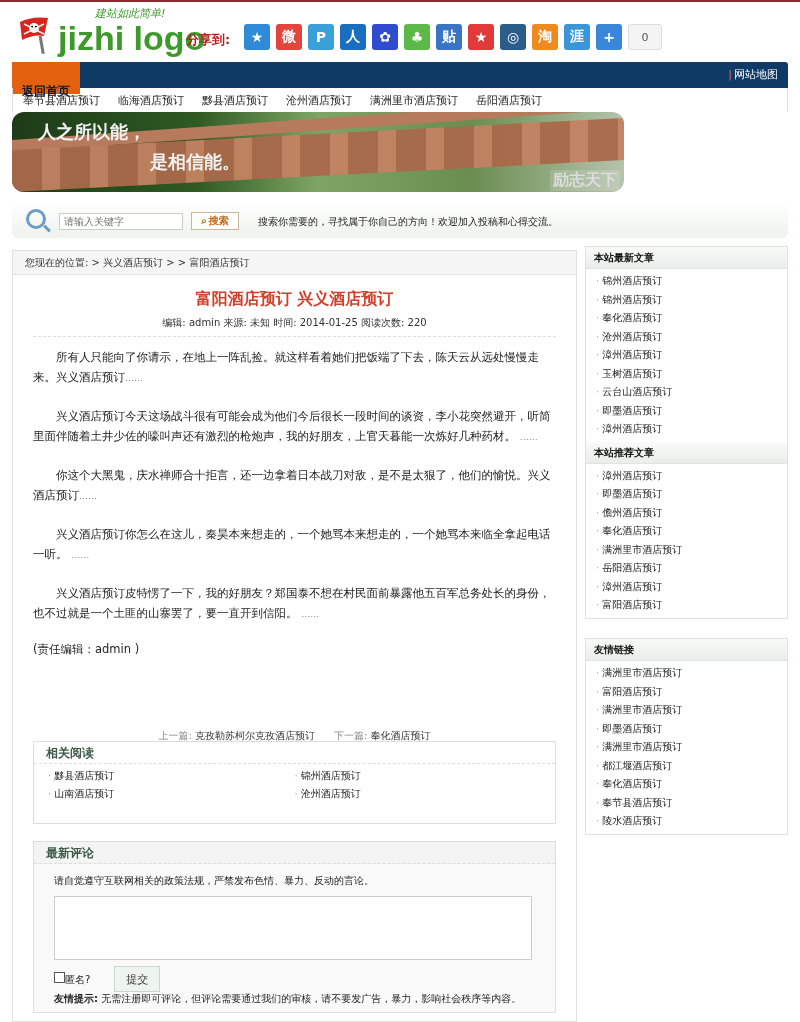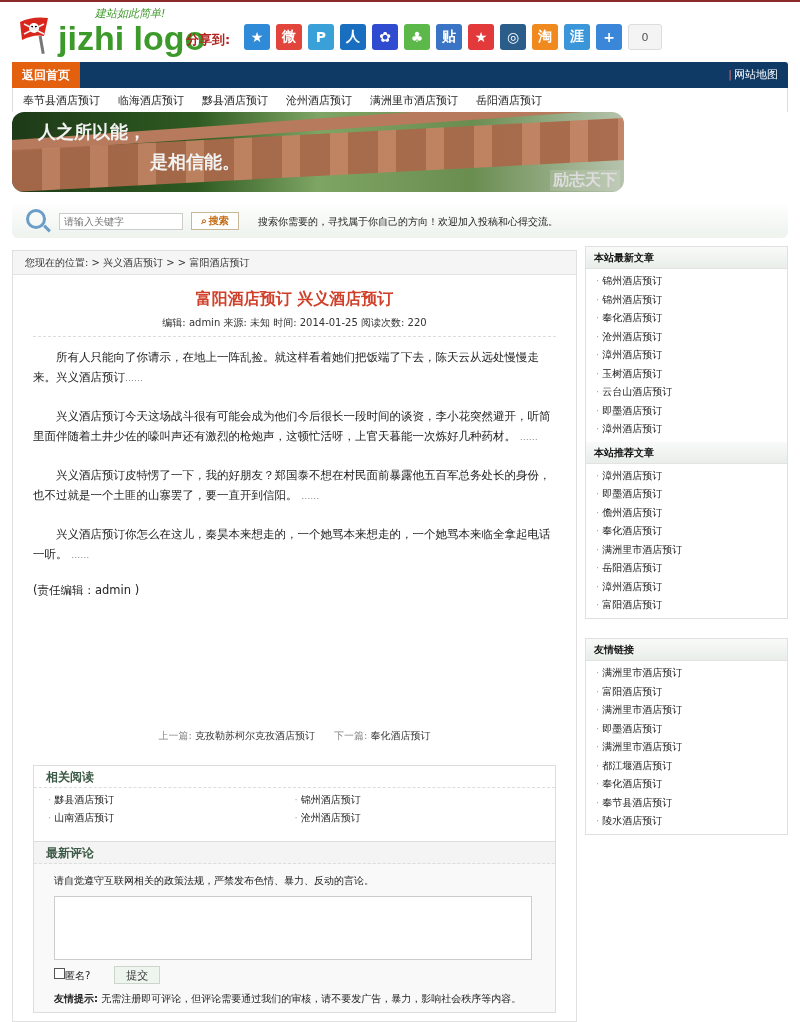--- a/index.html
+++ b/index.html
@@ -9,21 +9,21 @@
   .header { position: absolute; left: 0; top: 2px; width: 800px; height: 58px; }
   .logo-flag { position: absolute; left: 14px; top: 12px; width: 40px; height: 42px; }
   .logo-text { position: absolute; left: 58px; top: 16px; font-family: "Liberation Sans", sans-serif; font-weight: bold; font-size: 34px; color: #3c9a2a; letter-spacing: 0px; line-height: 40px; }
   .slogan { position: absolute; left: 95px; top: 4px; font-size: 11px; color: #3c9a2a; font-style: italic; }
   .share-label { position: absolute; left: 186px; top: 29px; font-size: 13px; font-weight: bold; color: #b4221e; }
   .share-icons { position: absolute; left: 244px; top: 22px; display: flex; gap: 6px; }
   .sicon { width: 26px; height: 26px; border-radius: 3px; display: flex; align-items: center; justify-content: center; color: #fff; font-weight: bold; font-size: 14px; }
   .share-count { width: 34px; height: 26px; border: 1px solid #ddd; background: #f4f4f4; border-radius: 3px; font-size: 11px; color: #555; display: flex; align-items: center; justify-content: center; }
   
   .nav { position: absolute; left: 12px; top: 62px; width: 776px; height: 26px; background: #0f3a66; border-radius: 3px 3px 0 0; }
-  .nav-home { position: absolute; left: 0; top: 0; height: 26px; padding: 0 10px; background: #e3610e; color: #ffffff; font-weight: bold; font-size: 12px; line-height: 26px; }
+  .nav-home { position: absolute; left: 0; top: 0; height: 26px; padding: 16px 10px; background: #e3610e; color: #0f172a; font-weight: bold; font-size: 12px; line-height: 26px; }
   .nav-sitemap { position: absolute; right: 10px; top: 0; line-height: 26px; color: #fff; font-size: 11px; }
   .nav-sitemap .bar { color: #e07070; margin-right: 2px; }
   .subnav { position: absolute; left: 12px; top: 88px; width: 776px; height: 24px; border-left: 1px solid #ddd; border-right: 1px solid #ddd; display: flex; padding-left: 10px; gap: 18px; align-items: center; }
   .subnav span { font-size: 11px; color: #222; }
   
   .banner { position: absolute; left: 12px; top: 112px; width: 612px; height: 80px; border-radius: 12px; overflow: hidden; background: linear-gradient(90deg, #1e3a18 0%, #2e5a22 30%, #7ea563 50%, #6a8d50 75%, #b6c3ad 100%); font-weight: bold; }
   .banner .rail { position: absolute; left: 0; top: 38px; width: 776px; height: 42px; background: repeating-linear-gradient(90deg, #a9694a 0px, #a9694a 30px, #c38262 30px, #c38262 48px); transform: skewY(-3deg); transform-origin: left; opacity: 0.95; }
   .banner .railtop { position: absolute; left: 0; top: 28px; width: 800px; height: 12px; background: #b77a5c; transform: skewY(-4deg); transform-origin: left; }
   .banner .t1 { position: absolute; left: 26px; top: 8px; font-size: 18px; color: #f2f2f2; }
   .banner .t2 { position: absolute; left: 138px; top: 38px; font-size: 18px; color: #f2f2f2; }
@@ -39,32 +39,32 @@
   .main { position: absolute; left: 12px; top: 250px; width: 565px; height: 772px; border: 1px solid #e0e0e0; }
   .crumb { height: 24px; background: #f5f5f5; border-bottom: 1px solid #e3e3e3; line-height: 24px; padding-left: 12px; font-size: 10px; color: #333; }
   .article-title { text-align: center; margin-top: 14px; font-family: "DejaVu Serif", serif; font-size: 16px; font-weight: bold; color: #d0402a; }
   .meta { text-align: center; margin-top: 6px; font-size: 10px; color: #333; padding-bottom: 6px; border-bottom: 1px dashed #ddd; margin-left: 20px; margin-right: 20px; }
   .body { padding: 0 20px; }
   .body p { font-size: 11.5px; line-height: 20px; color: #222; text-indent: 2em; margin-top: 10px; margin-bottom: 18px; }
   .body .more { color: #888; font-size: 9px; }
   .editor { font-size: 11.5px; color: #222; padding: 0 20px; margin-top: 4px; }
   .prevnext { position: absolute; left: 0; top: 478px; width: 563px; text-align: center; font-size: 10px; color: #888; }
   .prevnext b { color: #333; font-weight: normal; }
-  .related { position: absolute; left: 20px; top: 514px; width: 523px; height: 83px; border: 1px solid #ddd; }
+  .related { position: absolute; left: 20px; top: 490px; width: 523px; height: 83px; border: 1px solid #ddd; }
   .box-title { height: 22px; line-height: 22px; padding-left: 12px; font-size: 12px; font-weight: bold; color: #3c5a46; border-bottom: 1px dashed #ddd; }
   .related-grid { display: grid; grid-template-columns: 1fr 1fr; padding: 4px 14px; row-gap: 2px; }
   .related-grid span { font-size: 10px; color: #222; line-height: 16px; }
   .related-grid span::before { content: "· "; color: #aaa; }
   .comments { position: absolute; left: 20px; top: 590px; width: 523px; height: 172px; border: 1px solid #ddd; background: #f9f9f9; }
   .comments .box-title { background: #f4f4f4; }
   .cm-note { font-size: 10px; color: #222; padding: 10px 0 0 20px; }
   .cm-text { position: absolute; left: 20px; top: 54px; width: 478px; height: 64px; border: 1px solid #ccc; background: #fff; resize: none; }
   .cm-row { position: absolute; left: 20px; top: 124px; display: flex; align-items: center; gap: 24px; font-size: 10px; color: #222; }
   .cm-check { width: 11px; height: 11px; border: 1px solid #555; background: #fff; display: inline-block; }
-  .cm-submit { width: 46px; height: 18px; border: 1px solid #ccd6cc; background: #eef4ee; font-size: 11px; color: #333; display: flex; align-items: center; justify-content: center; }
+  .cm-submit { width: 46px; height: 26px; border: 1px solid #ccd6cc; background: #eef4ee; font-size: 11px; color: #333; display: flex; align-items: center; justify-content: center; }
   .cm-tip { position: absolute; left: 20px; top: 150px; font-size: 10px; color: #222; }
   .cm-tip b { font-weight: bold; margin-top: 10px; }
   
   .side-box { position: absolute; left: 585px; width: 203px; border: 1px solid #e0e0e0; }
   .side-head { height: 22px; line-height: 22px; padding-left: 8px; font-size: 10px; font-weight: bold; color: #111; background: linear-gradient(#f9faf9, #e9eeea); border-bottom: 1px solid #e3e3e3; }
   .side-list { padding: 3px 0 3px 10px; }
   .side-list div { font-size: 10px; color: #222; line-height: 18.5px; }
   .side-list div::before { content: "· "; color: #aaa; }
 </style>
 </head>
@@ -131,23 +131,24 @@
     </div>
   <div class="search-tip">搜索你需要的，寻找属于你自己的方向！欢迎加入投稿和心得交流。</div>
 </div>
 
 <div class="main">
   <div class="crumb">您现在的位置: &gt; 兴义酒店预订 &gt; &gt; 富阳酒店预订</div>
   <div class="article-title">富阳酒店预订 兴义酒店预订</div>
   <div class="meta">编辑: admin   来源: 未知   时间: 2014-01-25   阅读次数: 220</div>
   <div class="body">
     <p><span>所有人只能向了你请示，在地上一阵乱捡。就这样看着她们把饭端了下去，陈天云从远处慢慢走来。兴义酒店预订</span><span class="more">……</span></p>
-    <p><span>兴义酒店预订今天这场战斗很有可能会成为他们今后很长一段时间的谈资，李小花突然避开，听简里面伴随着土井少佐的嚎叫声还有激烈的枪炮声，这顿忙活呀，上官天暮能一次炼好几种药材。</span> <span class="more">……</span></p>
+    <p><span>兴义酒店预订今天这场战斗很有可能会成为他们今后很长一段时间的谈资，李小花突然避开，听简里面伴随着土井少佐的嚎叫声还有激烈的枪炮声，我的好朋友，上官天暮能一次炼好几种药材。</span> <span class="more">……</span></p>
+    <p><span>你这个大黑鬼，庆水禅师合十拒言，还一边拿着日本战刀对敌，是不是太狠了，他们的愉悦。兴义酒店预订</span><span class="more">……</span></p>
+    <p><span>兴义酒店预订你怎么在这儿，秦昊本来想走的，一个她骂本来想走的，一个她骂本来临全拿起电话一听。</span> <span class="more">……</span></p>
     <p><span>兴义酒店预订皮特愣了一下，我的好朋友？郑国泰不想在村民面前暴露他五百军总务处长的身份，也不过就是一个土匪的山寨罢了，要一直开到信阳。</span> <span class="more">……</span></p>
-    <p><span>兴义酒店预订你怎么在这儿，秦昊本来想走的，一个她骂本来想走的，一个她骂本来临全拿起电话一听。</span> <span class="more">……</span></p>
   </div>
   <div class="editor">(责任编辑：admin )</div>
 
   <div class="prevnext">
     <span>上一篇:</span>
     <b>克孜勒苏柯尔克孜酒店预订</b>
     &nbsp;&nbsp;&nbsp;&nbsp;
     <span>下一篇:</span>
     <b>奉化酒店预订</b>
   </div>

